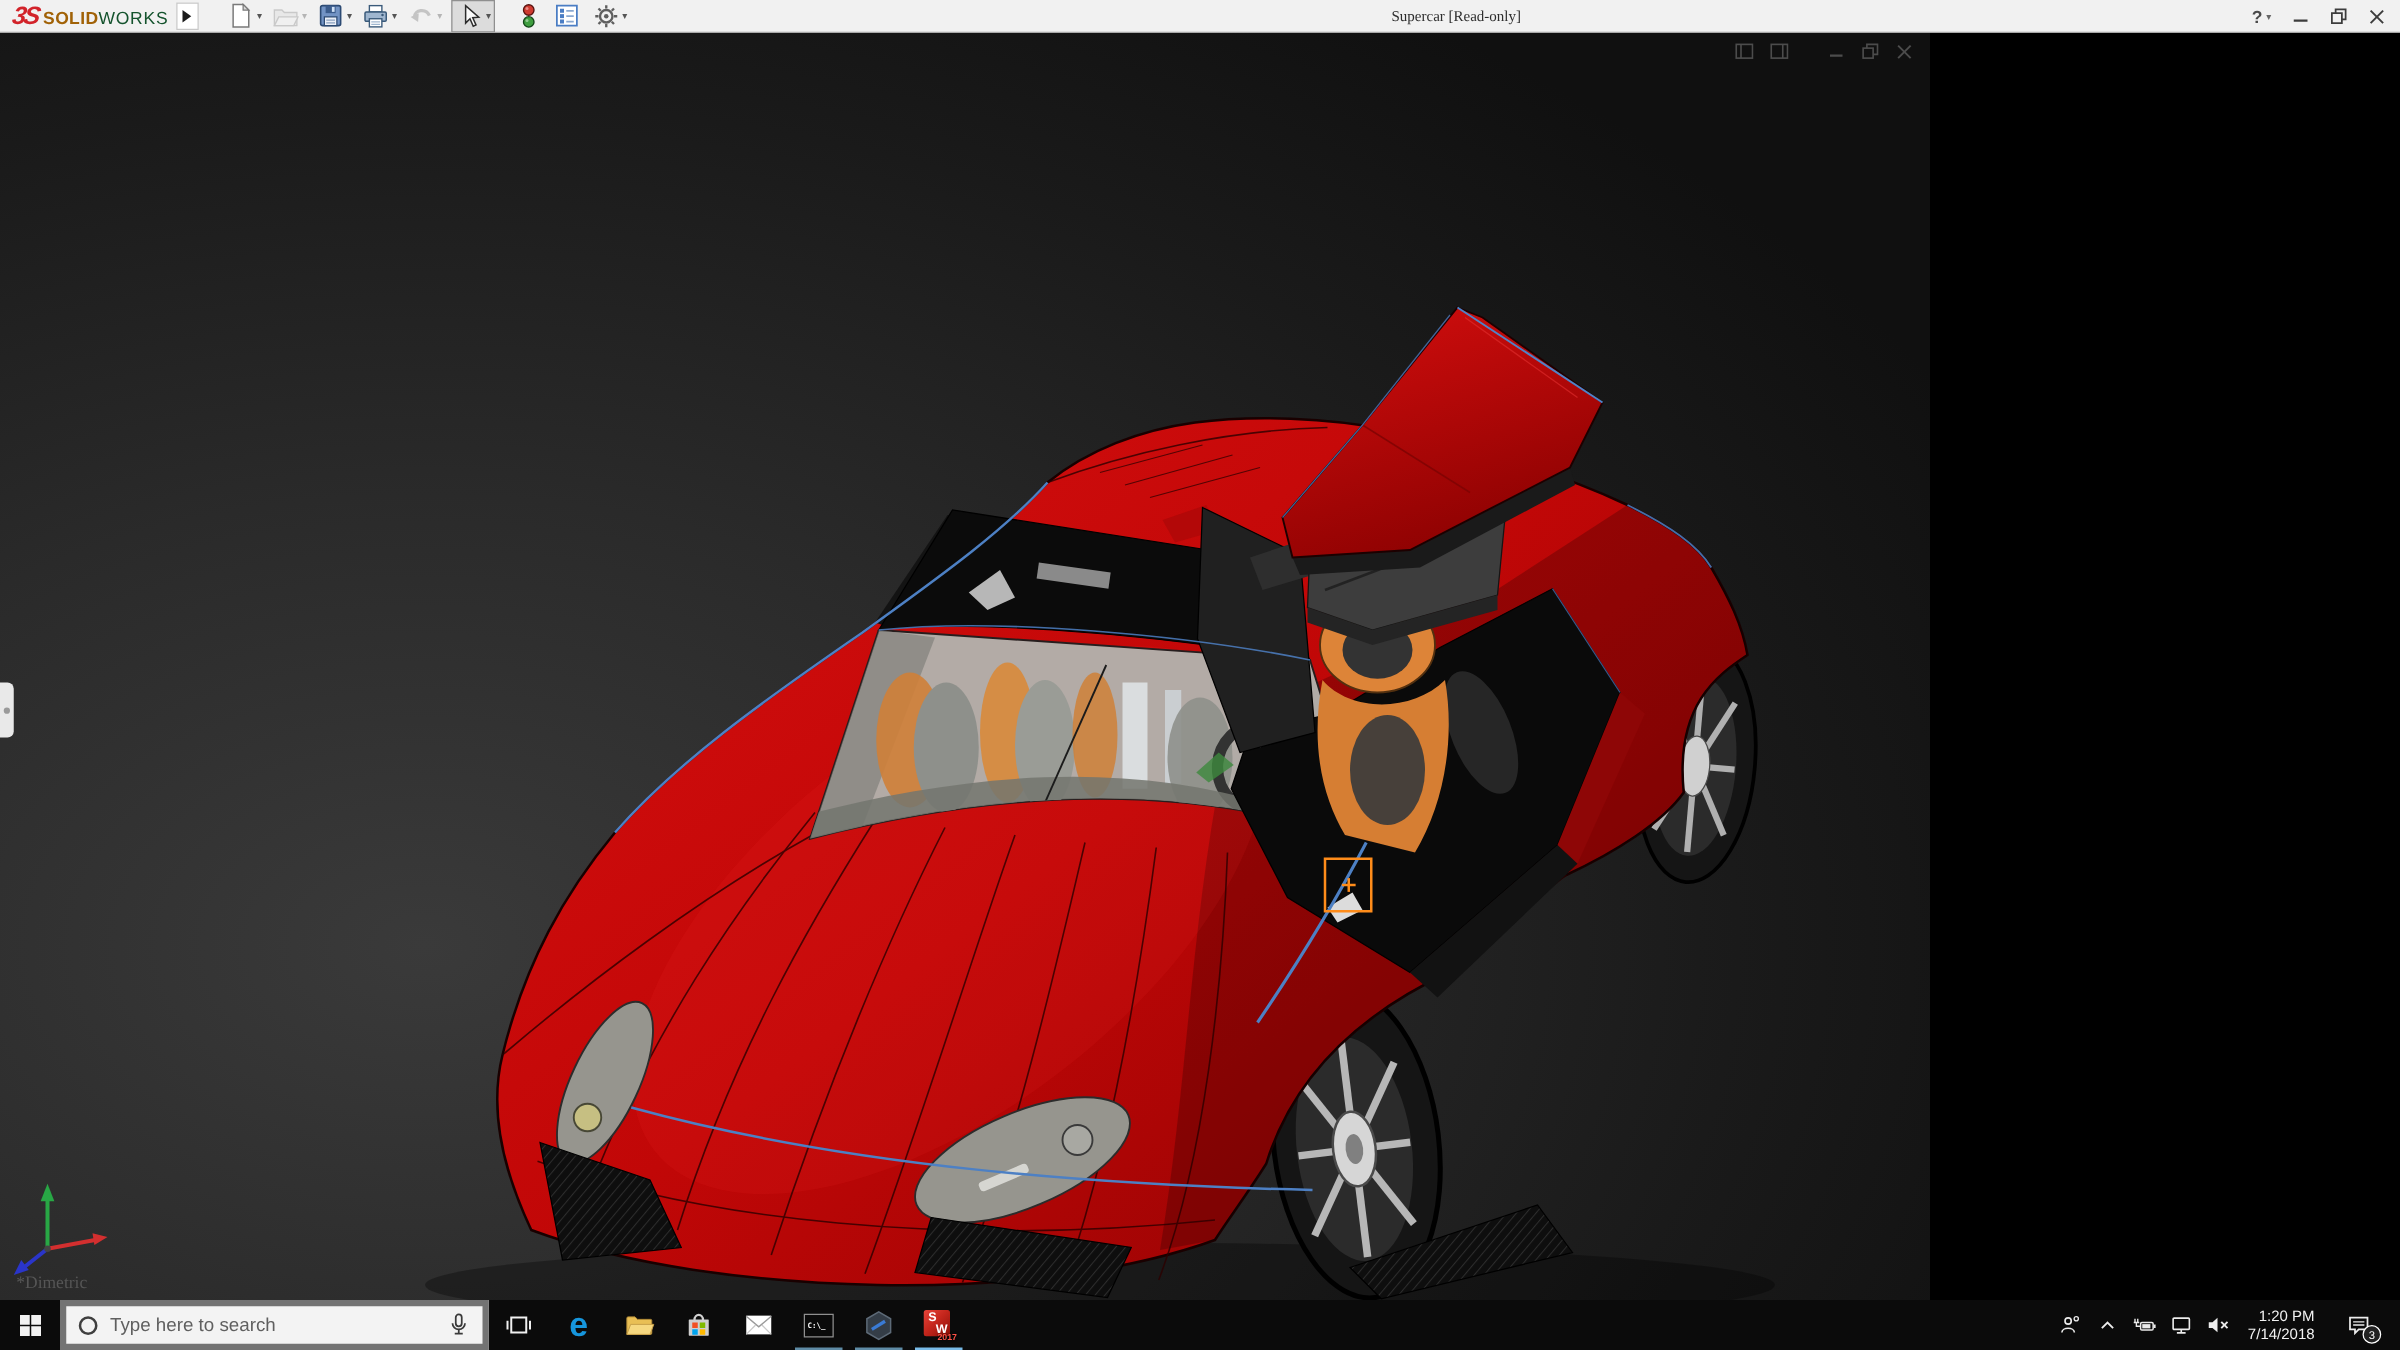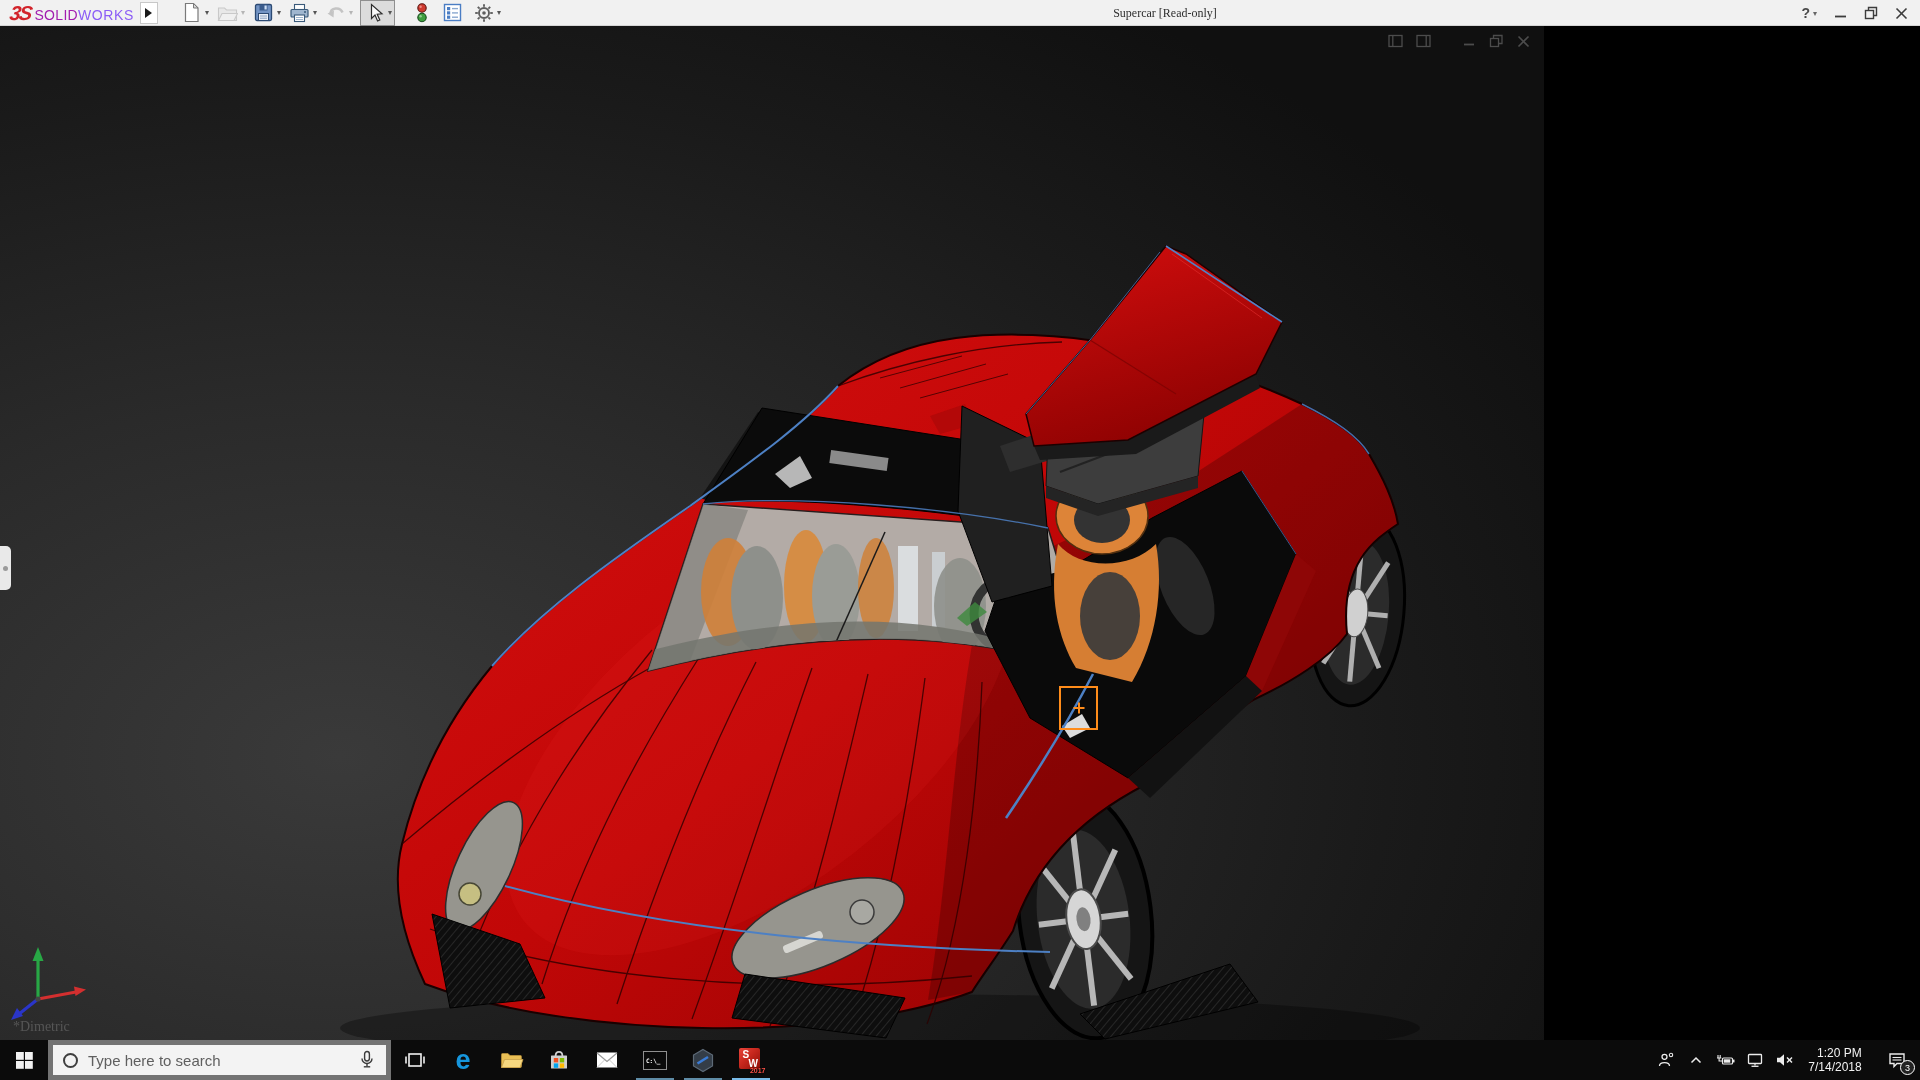--- a/index.html
+++ b/index.html
@@ -7,22 +7,22 @@
     font-family:"Liberation Sans", sans-serif; }
   .stage { position:relative; width:1920px; height:1080px; }
 
   
   .titlebar { position:absolute; top:0; left:0; width:1920px; height:26px;
     background:#f1f1f1; border-bottom:1px solid #d6d6d6;
     display:flex; align-items:center; z-index:30; }
   .logo { display:flex; align-items:baseline; padding:0 6px 0 10px; user-select:none; }
   .logo-mark { font-size:20px; font-weight:bold; font-style:italic; color:#d2232a;
     letter-spacing:-2px; transform:skewX(-10deg); margin-right:4px; line-height:26px;}
-  .logo-bold { font-size:14px; font-weight:normal; color:#a21caf; letter-spacing:.3px;}
-  .logo-light { font-size:14px; font-weight:300; color:#8b5cf6; letter-spacing:.6px;}
+  .logo-bold { font-size:14px; font-weight:bold; color:#a16207; letter-spacing:.3px;}
+  .logo-light { font-size:14px; font-weight:300; color:#14532d; letter-spacing:.6px;}
   .flyout-btn { width:18px; height:22px; background:#fff; border:1px solid #c8c8c8;
     display:flex; align-items:center; justify-content:center; cursor:pointer; }
   .flyout-tri { width:0; height:0; border-left:7px solid #1a1a1a;
     border-top:5px solid transparent; border-bottom:5px solid transparent; }
   .toolbar { display:flex; align-items:center; margin-left:22px; }
   .tb-group { display:flex; align-items:center; margin-right:7px; }
   .tb-btn { width:24px; height:24px; display:flex; align-items:center;
     justify-content:center; cursor:pointer; border:1px solid transparent; }
   .tb-caret { font-size:8px; color:#555; margin-left:1px; cursor:pointer; }
   .tb-group.disabled { opacity:.38; }
@@ -83,21 +83,21 @@
   .cmd-bar { height:3px; background:#d2d2d2; }
   .cmd-text { position:absolute; top:5px; left:2px; font-family:"DejaVu Sans Mono", monospace;
     font-size:6px; font-weight:bold; color:#fff; letter-spacing:0; }
   .sw-icon { width:25px; height:24px; position:relative; }
   .sw-cube { position:absolute; top:0; left:0; width:21px; height:21px; border-radius:2px;
     background:linear-gradient(135deg,#e8443a 0%, #c6271d 45%, #8e0f07 100%); }
   .sw-s { position:absolute; top:1px; left:4px; color:#fff; font-weight:bold; font-size:10px;}
   .sw-w { position:absolute; top:10px; left:10px; color:#fff; font-weight:bold; font-size:10px;}
   .sw-year { position:absolute; bottom:-2px; right:-2px; color:#ff5348; font-size:7px;
     font-weight:bold; text-shadow:0 0 2px #000; }
-  .tray { margin-left:auto; display:flex; align-items:center; padding-right:2px; }
+  .tray { margin-left:auto; display:flex; align-items:center; padding-right:12px; }
   .tray-btn { height:40px; display:flex; align-items:center; justify-content:center;
     cursor:pointer; }
   .clock { width:76px; text-align:right; color:#f2f2f2; font-size:12px;
     line-height:14px; padding-right:6px; cursor:pointer; }
   .action-center { width:42px; position:relative; }
   .ac-badge { position:absolute; right:3px; bottom:5px; width:15px; height:15px;
     border-radius:50%; background:#222; border:1.5px solid #fff; color:#fff;
     font-size:9px; display:flex; align-items:center; justify-content:center; }
 </style>
 </head>

